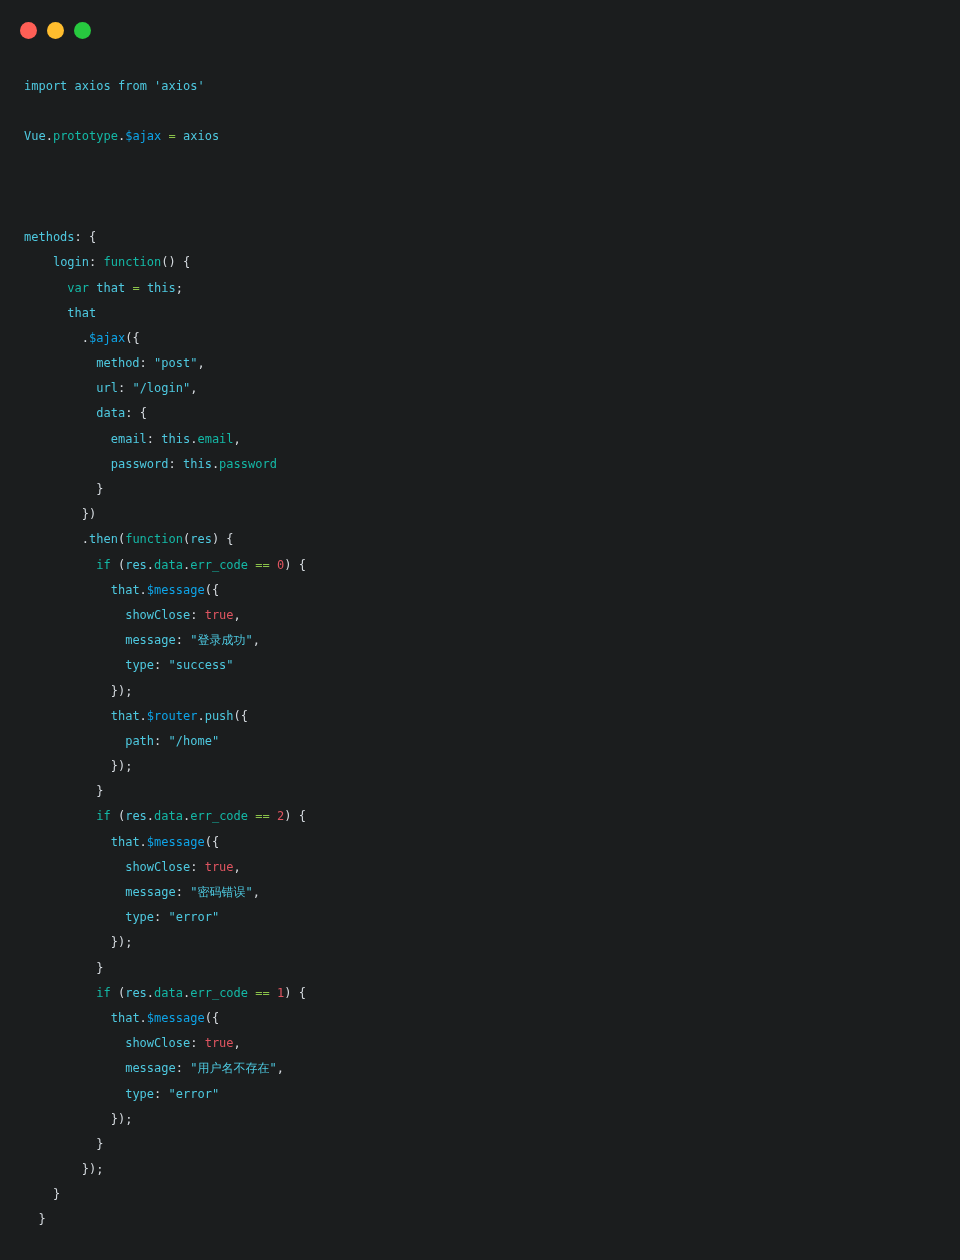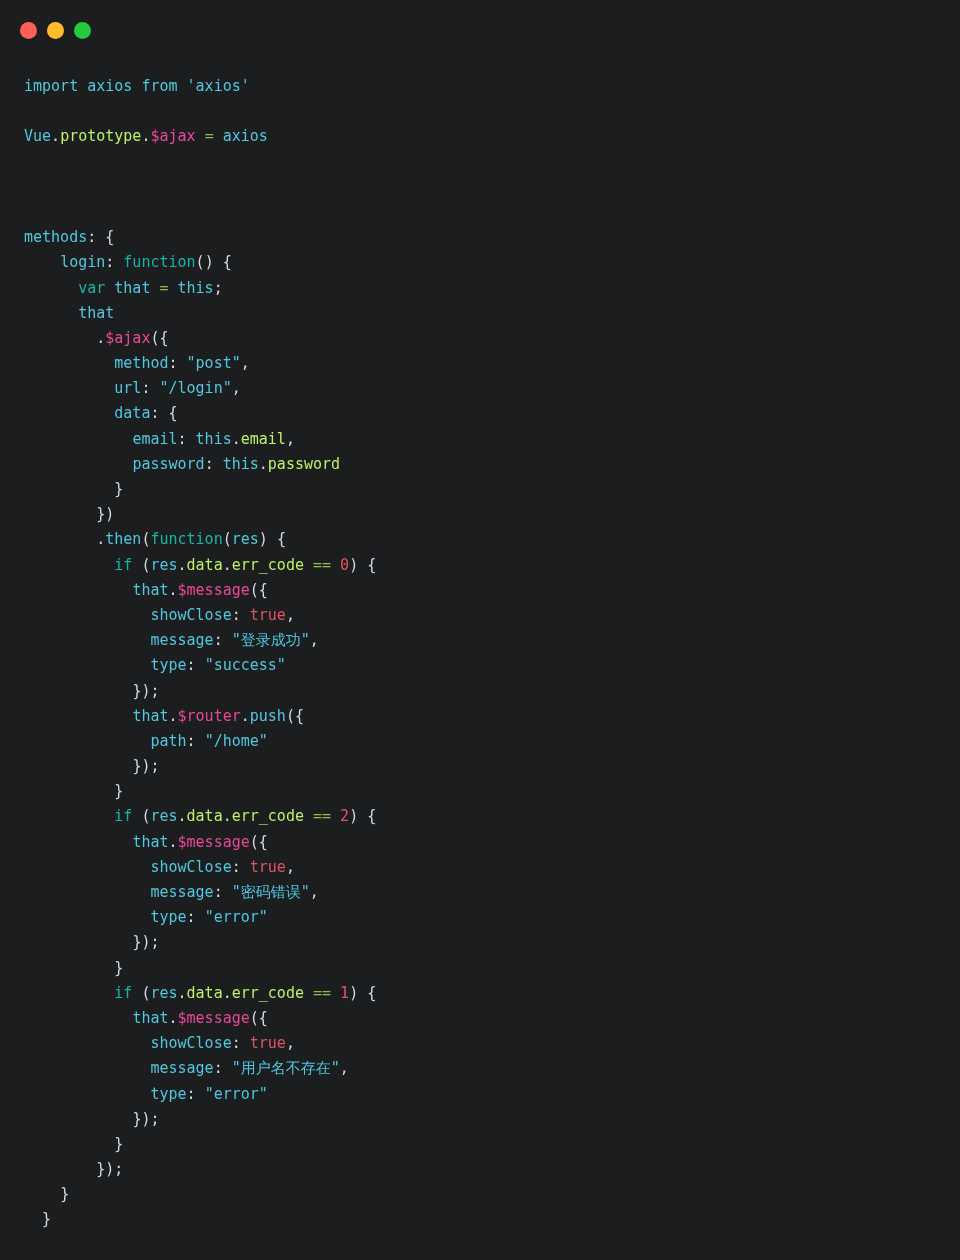--- a/index.html
+++ b/index.html
@@ -28,34 +28,34 @@
   }
   .dot {
     width: 17px;
     height: 17px;
     border-radius: 50%;
     display: inline-block;
     flex: 0 0 auto;
   }
   #code {
     padding: 14px 0 0 24px;
-    font-size: 15px;
+    font-size: 12px;
     line-height: 25.2px;
     letter-spacing: 0px;
     white-space: pre;
     -webkit-font-smoothing: antialiased;
   }
   .ln { display: block; height: 25.2px; }
   .ln.blank { color: transparent; }
   .t-punc   { color: #d6dbe0; }
   .t-ident  { color: #4ec9e0; }   
   .t-str    { color: #4ec9e0; }
-  .t-prop   { color: #bef264; }   
+  .t-prop   { color: #14b8a6; }   
   .t-kw     { color: #14b8a6; }   
-  .t-magic  { color: #ec4899; }   
+  .t-magic  { color: #0ea5e9; }   
   .t-num    { color: #e05561; }   
   .t-op     { color: #8bc34a; }   
 </style>
 </head>
 <body>
 
 <div id="window">
 
   <div id="titlebar">
     <span class="dot" style="background:#ff5f56"></span>

